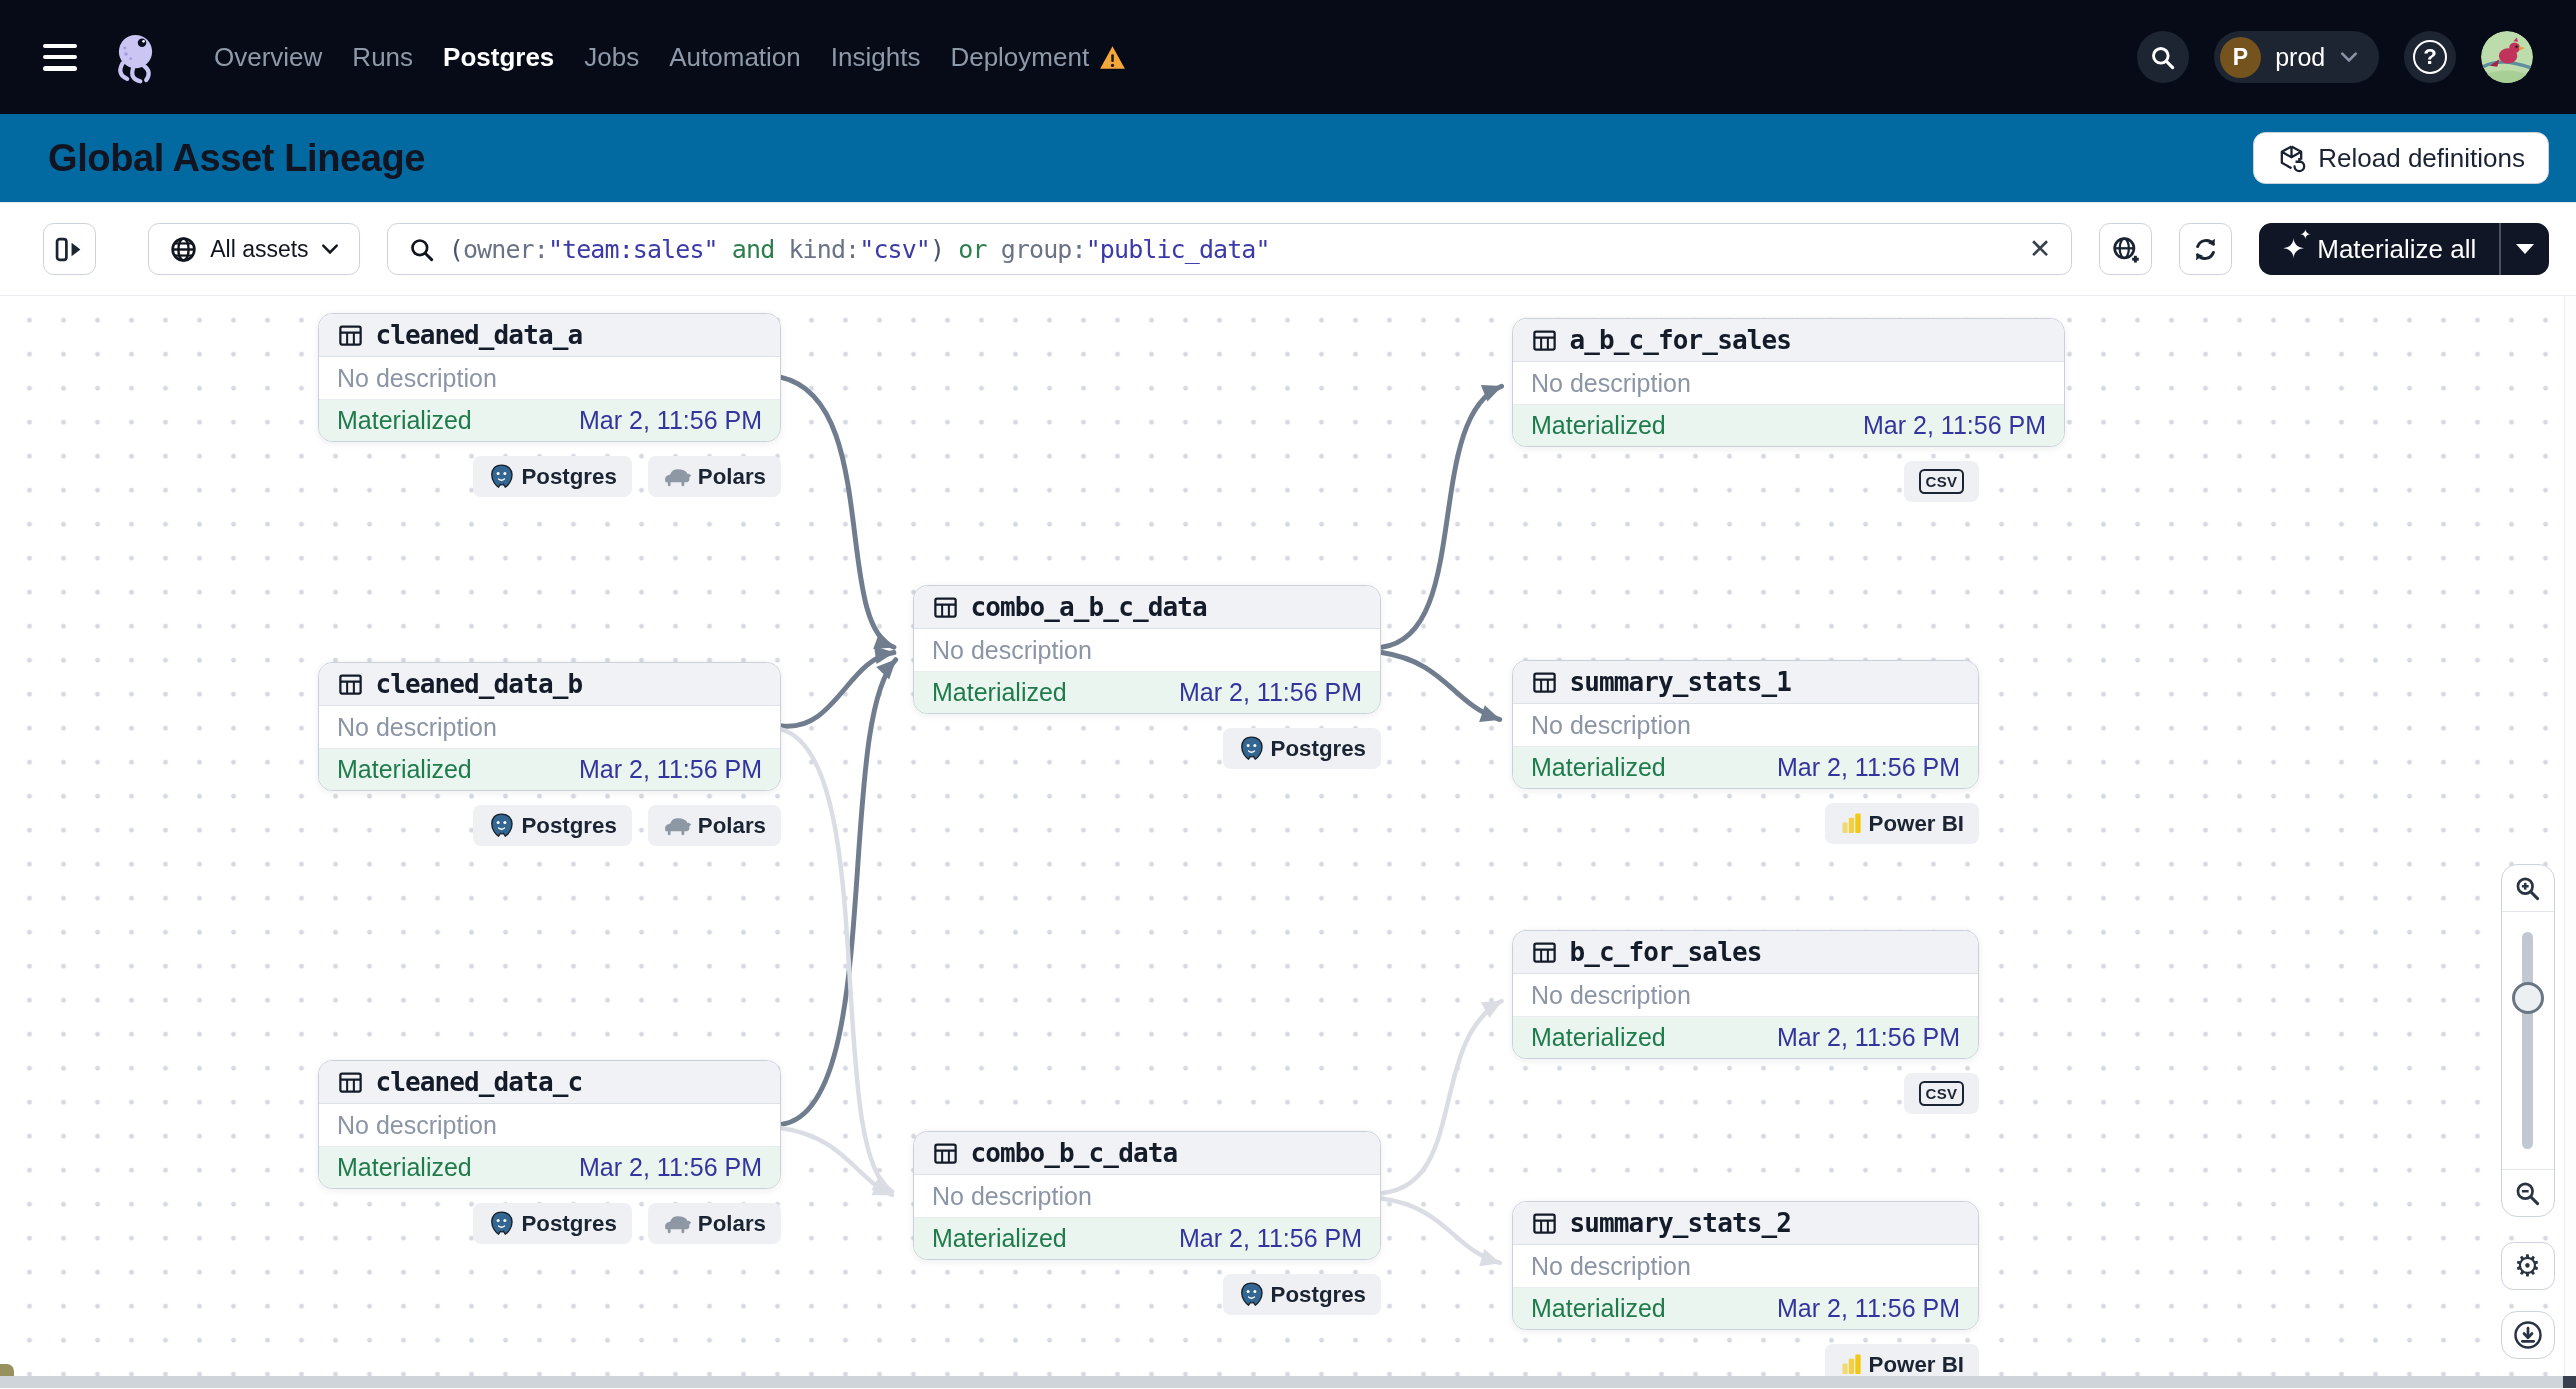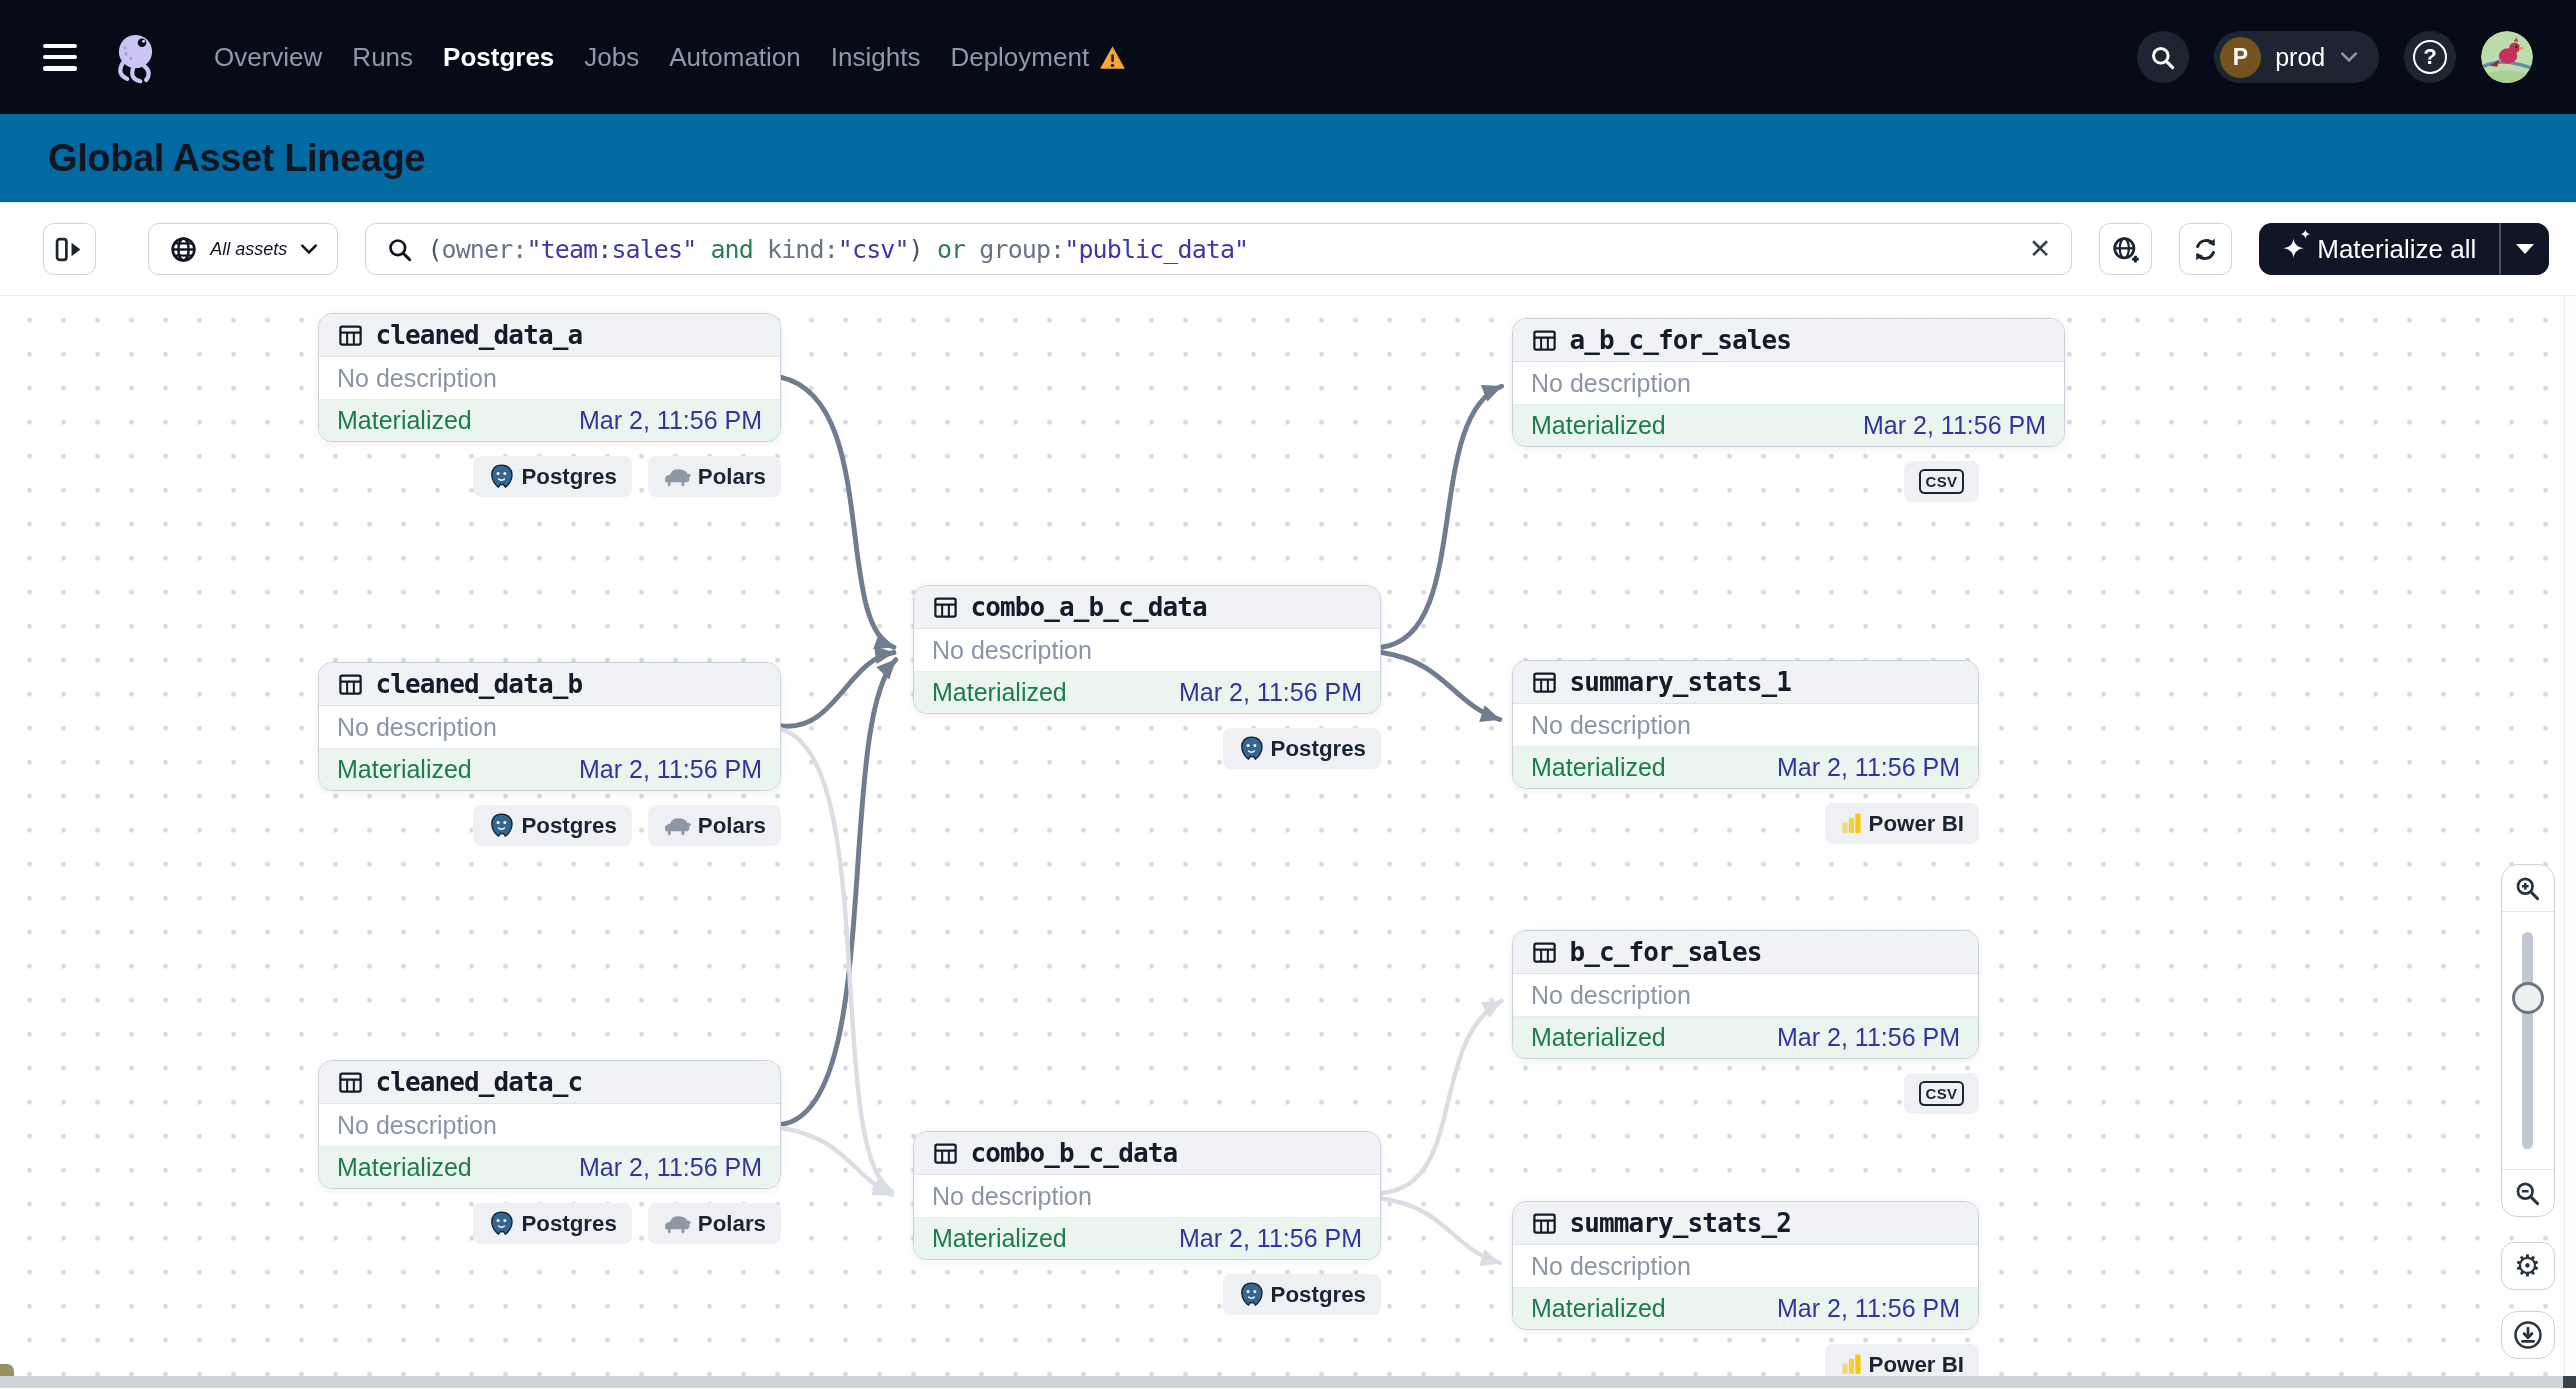--- a/index.html
+++ b/index.html
@@ -25,21 +25,21 @@
 
   
   .page-header { height:89px; background:#0369a1; border-bottom:1.8px solid #e4e7ec; display:flex; align-items:center; padding:0 27px 0 48px; }
   .page-title { font-size:38px; font-weight:600; color:#101521; letter-spacing:-0.4px; }
   .reload-btn { margin-left:auto; height:52px; background:#fff; border:1.8px solid #ccd2db; border-radius:12.5px; display:flex; align-items:center; gap:12.5px; padding:0 23px; font-size:26px; color:#1a2233; cursor:pointer; }
 
   
   .toolbar { height:93px; background:#fff; border-bottom:1.8px solid #e8eaee; display:flex; align-items:center; padding:0 27px 0 43px; }
   .tb-btn { height:52px; background:#fff; border:1.8px solid #ccd2db; border-radius:10.7px; display:flex; align-items:center; justify-content:center; cursor:pointer; }
   .toggle-btn { width:53px; margin-right:52px; }
-  .assets-btn { padding:0 19.7px; gap:12.5px; margin-right:27px; font-size:18px; color:#10151f; font-weight:500;font-style:italic; }
+  .assets-btn { padding:0 19.7px; gap:12.5px; margin-right:27px; font-size:23px; color:#10151f; font-weight:500; }
   .searchbox { flex:1; height:52px; border:1.8px solid #ccd2db; border-radius:10.7px; display:flex; align-items:center; padding:0 19.7px; gap:14.3px; background:#fff; }
   .query { font-family:"DejaVu Sans Mono","Liberation Mono",monospace; font-size:25px; letter-spacing:-0.9px; white-space:pre; flex:1; }
   .q-key { color:#6a7386; } .q-punct { color:#4a5369; } .q-value { color:#3b3aa8; font-weight:500; } .q-op { color:#2e7d4f; }
   .clear-x { font-size:27px; color:#39414f; cursor:pointer; line-height:1; }
   .icon-sq { width:53px; margin-left:27px; }
   .materialize { margin-left:27px; height:52px; background:#101626; border-radius:12.5px; display:flex; align-items:stretch; overflow:hidden; }
   .mat-main { display:flex; align-items:center; gap:12.5px; padding:0 23px; color:#fff; font-size:26px; font-weight:500; cursor:pointer; }
   .sparkle { position:relative; color:#fff; font-size:27px; line-height:1; }
   .sparkle .s2 { position:absolute; font-size:13.4px; top:-7.2px; right:-6.3px; }
   .mat-divider { width:1.8px; background:rgba(255,255,255,.25); }
@@ -145,20 +145,28 @@
         <path d="M30 9.5 l3 -3.5 1.2 4 z" fill="#c2335c"></path>
         <path d="M35 14 l5.5 1.8 -5 2.2 z" fill="#e89b3c"></path>
         <circle cx="32.8" cy="14.5" r="1.1" fill="#1d1d1d"></circle>
       </svg>
     </div>
   </div>
 </nav>
 
 <header class="page-header">
   <h1 class="page-title">Global Asset Lineage</h1>
+  <button class="reload-btn">
+    <svg width="29" height="29" viewBox="0 0 24 24">
+      <path d="M12 2 L20 6.5 V13 M12 2 L4 6.5 V15.5 L12 20 M12 2 V11 M4 6.5 L12 11 L20 6.5" fill="none" stroke="#1a2233" stroke-width="1.9" stroke-linejoin="round"></path>
+      <path d="M14.5 18.5 a4 4 0 1 0 4 -4" fill="none" stroke="#1a2233" stroke-width="1.9" stroke-linecap="round"></path>
+      <path d="M18.5 11.5 v3.2 h-3.2" fill="none" stroke="#1a2233" stroke-width="1.9"></path>
+    </svg>
+    <span>Reload definitions</span>
+  </button>
 </header>
 
 <div class="toolbar">
   <button class="tb-btn toggle-btn">
     <svg width="29" height="25" viewBox="0 0 28 24">
       <rect x="2" y="2" width="9" height="20" rx="2.5" fill="none" stroke="#1a2433" stroke-width="2.6"></rect>
       <path d="M16 5.5 l8.5 6.5 -8.5 6.5 z" fill="#1a2433"></path>
     </svg>
   </button>
   <button class="tb-btn assets-btn">

